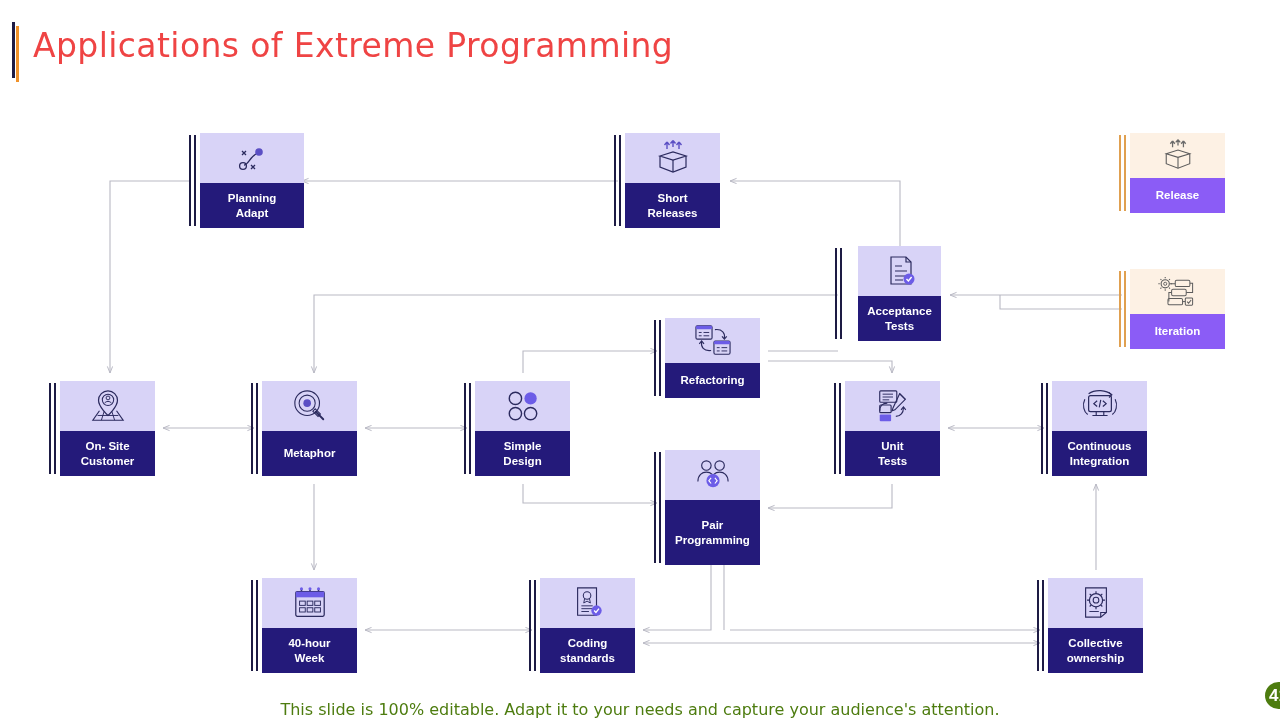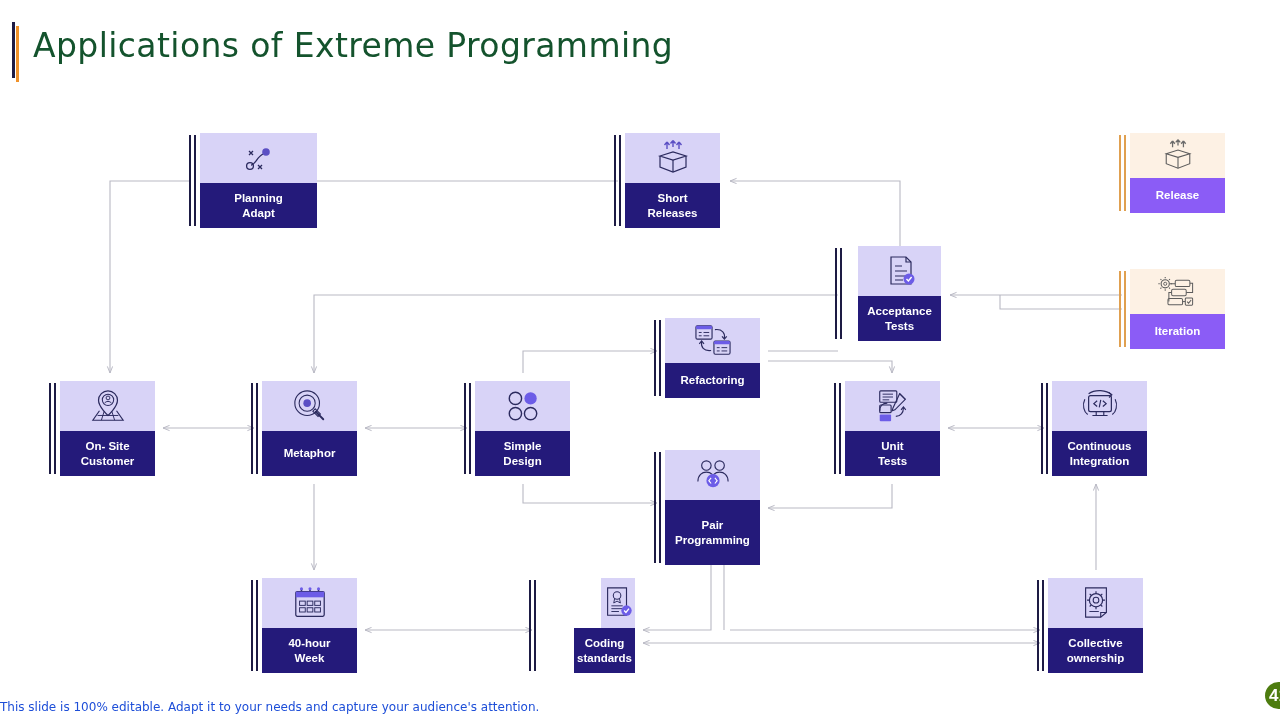--- a/index.html
+++ b/index.html
@@ -25,21 +25,21 @@
   .title-accent .bar-navy {
     position: absolute; left: 0; top: 0;
     width: 3px; height: 56px; background: #1d1b44;
   }
   .title-accent .bar-orange {
     position: absolute; left: 4px; top: 4px;
     width: 3px; height: 56px; background: #f0922b;
   }
   #page-title {
     position: absolute; left: 33px; top: 26px;
-    font-size: 33px; font-weight: 400; color: #14532d;
+    font-size: 33px; font-weight: 400; color: #ef4444;
     letter-spacing: 0.4px; white-space: nowrap;
     font-family: "DejaVu Sans", sans-serif;
   }
 
   
   #diagram {
     position: absolute; left: 0; top: 100px;
     width: 1280px; height: 590px;
   }
   #connectors {
@@ -83,22 +83,22 @@
   
   .node.orange .icon-pane  { background: #fdf1e4; }
   .node.orange .label-pane { background: #8b5cf6; color: #ffffff; }
   .node.orange .edgebars i { background: #e0a050; }
 
   .node svg { display: block; }
 
   
   #footer-note {
     position: absolute; left: 0; top: 700px;
-    width: 1280px; 
-    font-size: 12px; color: #1d4ed8;
+    width: 1280px; text-align: center;
+    font-size: 16px; color: #4d7c0f;
     font-family: "DejaVu Sans", sans-serif;
   }
   #page-badge {
     position: absolute; left: 1241px; top: 682px;
     width: 27px; height: 27px; border-radius: 50%;
     background: #4d7c0f; color: #ffffff;
     font-size: 17px; font-weight: bold;
     display: flex; align-items: center; justify-content: center; margin-left: 24px;
   }
 </style>
@@ -163,21 +163,21 @@
         <path d="M643,543 L1040,543" marker-end="url(#ah)" marker-start="url(#ah-start)"></path>
 
         <path d="M724,530 L724,447" marker-end="url(#ah)"></path>
 
         <path d="M1096,470 L1096,384" marker-end="url(#ah)"></path>
 
         <path d="M730,530 L1040,530" marker-end="url(#ah)"></path>
       </g>
     </svg>
 
-    <div class="node purple" style="left:200px; top:33px; width:117px; height:95px;">
+    <div class="node purple" style="left:200px; top:33px; width:104px; height:95px;">
       <span class="edgebars">
           <i class="b1"></i>
           <i class="b2"></i>
         </span>
       <div class="icon-pane">
         <svg width="40" height="34" viewBox="0 0 40 34">
           <path d="M10 10 L14 14 M14 10 L10 14" stroke="#2b2a5e" stroke-width="1.3" fill="none"></path>
           <path d="M12 24 C16 24 18 16 24 13" stroke="#2b2a5e" stroke-width="1.3" fill="none"></path>
           <circle cx="11" cy="25" r="3.4" stroke="#2b2a5e" stroke-width="1.3" fill="none"></circle>
           <circle cx="27" cy="11" r="3.8" fill="#5b4fc4"></circle>
@@ -437,21 +437,21 @@
           <rect x="8" y="24" width="6" height="4.5" stroke="#2b2a5e" stroke-width="1" fill="none"></rect>
           <rect x="16" y="24" width="6" height="4.5" stroke="#2b2a5e" stroke-width="1" fill="none"></rect>
           <rect x="24" y="24" width="6" height="4.5" stroke="#2b2a5e" stroke-width="1" fill="none"></rect>
         </svg>
       </div>
       <div class="label-pane">
         <span><span>40-hour</span><br><span>Week</span></span>
       </div>
     </div>
 
-    <div class="node purple" style="left:540px; top:478px; width:95px; height:95px;align-items:flex-end;">
+    <div class="node purple" style="left:540px; top:478px; width:95px; height:95px;">
       <span class="edgebars">
           <i class="b1"></i>
           <i class="b2"></i>
         </span>
       <div class="icon-pane">
         <svg width="34" height="36" viewBox="0 0 36 38">
           <path d="M7 3 L27 3 L27 32 L7 32 Z" stroke="#2b2a5e" stroke-width="1.2" fill="none"></path>
           <circle cx="17" cy="11" r="4" stroke="#2b2a5e" stroke-width="1.1" fill="none"></circle>
           <path d="M14.5 14 L13.5 19 L17 17 L20.5 19 L19.5 14" stroke="#2b2a5e" stroke-width="1" fill="none"></path>
           <path d="M11 22 H23 M11 25 H23 M11 28 H19" stroke="#2b2a5e" stroke-width="1"></path>

